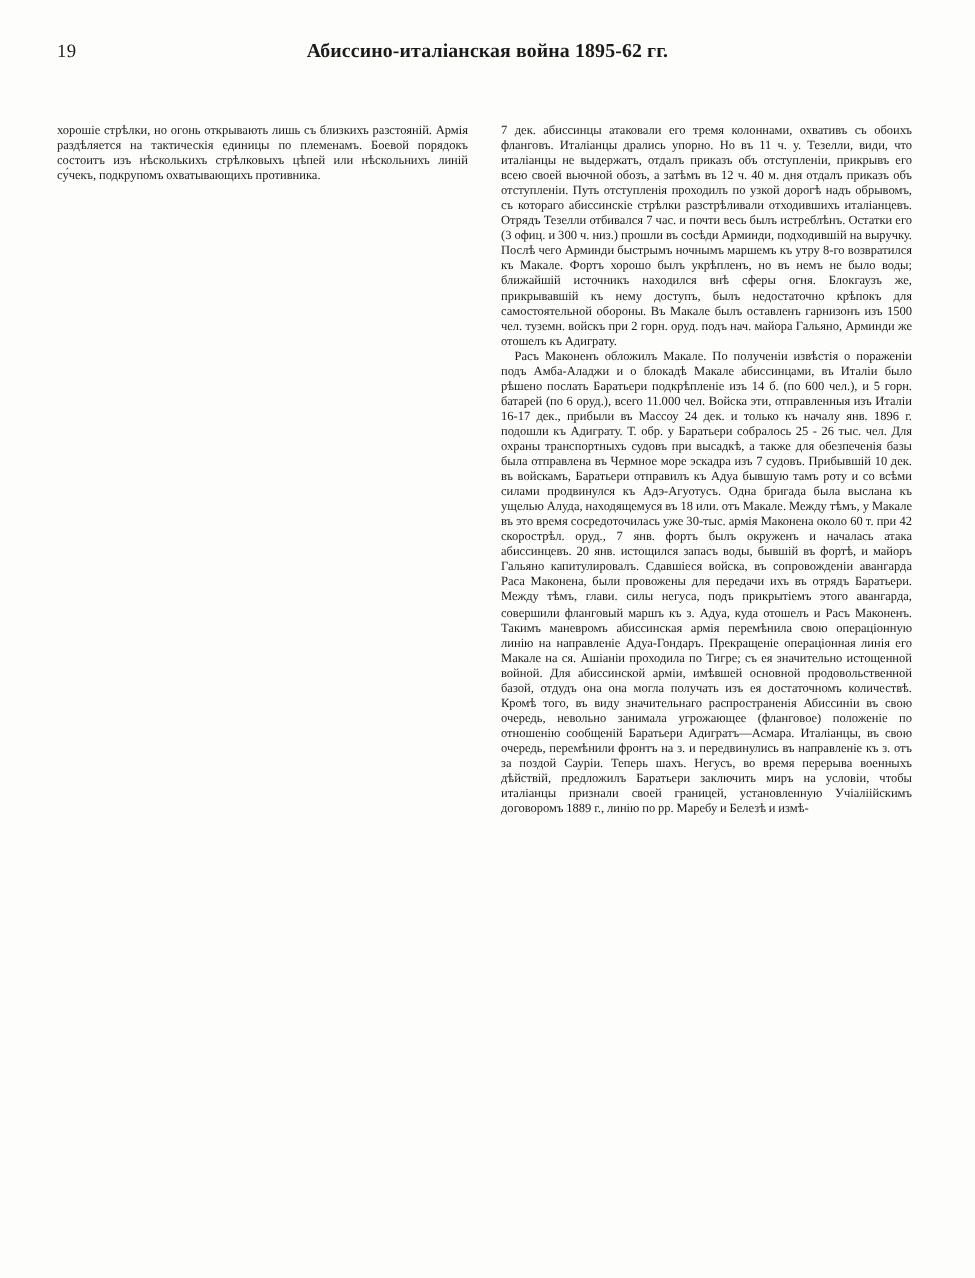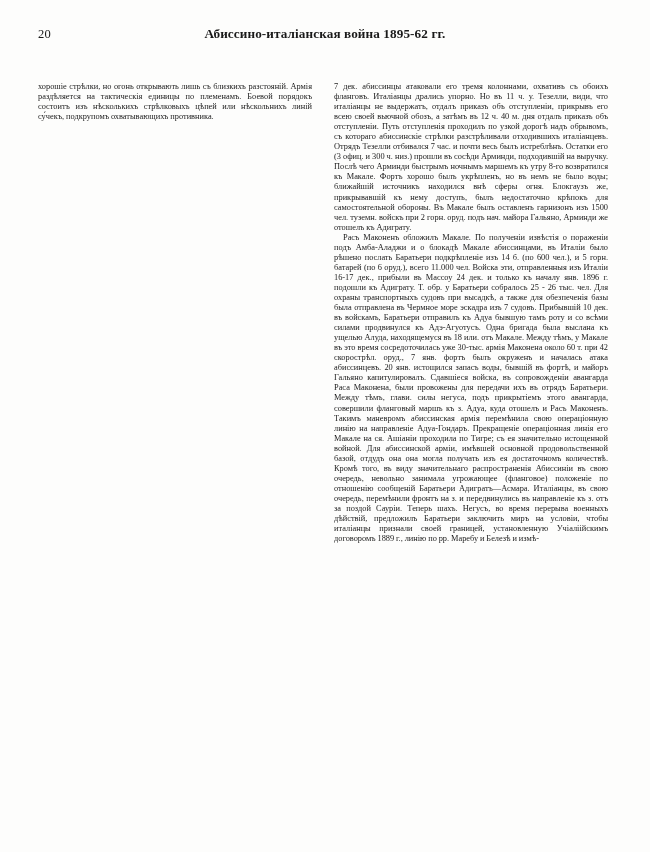--- a/index.html
+++ b/index.html
@@ -69,21 +69,21 @@
   .col p + p {
     margin-top: 0;
   }
 </style>
 </head>
 <body>
 
 <div class="page">
 
   <div class="header">
-    <div class="folio">20</div>
+    <div class="folio">19</div>
     <div class="running-title">Абиссино-италіанская война 1895-62 гг.</div>
   </div>
 
   <div class="columns">
     <div class="col">
       <p class="noindent">хорошіе стрѣлки, но огонь открывають лишь съ близкихъ разстояній. Армія раздѣляется на тактическія единицы по племенамъ. Боевой порядокъ состоитъ изъ нѣсколькихъ стрѣлковыхъ цѣпей или нѣскольнихъ линій су́чекъ, подкрупомъ охватывающихъ противника.</p>
     </div>
     <div class="col">
       <p class="noindent">7 дек. абиссинцы атаковали его тремя колоннами, охвативъ съ обоихъ фланговъ. Италіанцы дрались упорно. Но въ 11 ч. у. Тезелли, види, что италіанцы не выдержатъ, отдалъ приказъ объ отступленіи, прикрывъ его всею своей вьючной обозъ, а затѣмъ въ 12 ч. 40 м. дня отдалъ приказъ объ отступленіи. Путь отступленія проходилъ по узкой дорогѣ надъ обрывомъ, съ котораго абиссинскіе стрѣлки разстрѣливали отходившихъ италіанцевъ. Отрядъ Тезелли отбивался 7 час. и почти весь былъ истреблѣнъ. Остатки его (3 офиц. и 300 ч. низ.) прошли въ сосѣди Арминди, подходившій на выручку. Послѣ чего Арминди быстрымъ ночнымъ маршемъ къ утру 8-го возвратился къ Макале. Фортъ хорошо былъ укрѣпленъ, но въ немъ не было воды; ближайшій источникъ находился внѣ сферы огня. Блокгаузъ же, прикрывавшій къ нему доступъ, былъ недостаточно крѣпокъ для самостоятельной обороны. Въ Макале былъ оставленъ гарнизонъ изъ 1500 чел. туземн. войскъ при 2 горн. оруд. подъ нач. майора Гальяно, Арминди же отошелъ къ Адиграту.</p>
       <p>Расъ Маконенъ обложилъ Макале. По полученіи извѣстія о пораженіи подъ Амба-Аладжи и о блокадѣ Макале абиссинцами, въ Италіи было рѣшено послать Баратьери подкрѣпленіе изъ 14 б. (по 600 чел.), и 5 горн. батарей (по 6 оруд.), всего 11.000 чел. Войска эти, отправленныя изъ Италіи 16-17 дек., прибыли въ Массоу 24 дек. и только къ началу янв. 1896 г. подошли къ Адиграту. Т. обр. у Баратьери собралось 25 - 26 тыс. чел. Для охраны транспортныхъ судовъ при высадкѣ, а также для обезпеченія базы была отправлена въ Чермное море эскадра изъ 7 судовъ. Прибывшій 10 дек. въ войскамъ, Баратьери отправилъ къ Адуа бывшую тамъ роту и со всѣми силами продвинулся къ Адэ-Агуотусъ. Одна бригада была выслана къ ущелью Алуда, находящемуся въ 18 или. отъ Макале. Между тѣмъ, у Макале въ это время сосредоточилась уже 30-тыс. армія Маконена около 60 т. при 42 скорострѣл. оруд., 7 янв. фортъ былъ окруженъ и началась атака абиссинцевъ. 20 янв. истощился запасъ воды, бывшій въ фортѣ, и майоръ Гальяно капитулировалъ. Сдавшіеся войска, въ сопровожденіи авангарда Раса Маконена, были провожены для передачи ихъ въ отрядъ Баратьери. Между тѣмъ, глави. силы негуса, подъ прикрытіемъ этого авангарда, совершили фланговый маршъ къ з. Адуа, куда отошелъ и Расъ Маконенъ. Такимъ маневромъ абиссинская армія перемѣнила свою операціонную линію на направленіе Адуа-Гондаръ. Прекращеніе операціонная линія его Макале на ся. Ашіаніи проходила по Тигре; съ ея значительно истощенной войной. Для абиссинской арміи, имѣвшей основной продовольственной базой, отдудъ она она могла получать изъ ея достаточномъ количествѣ. Кромѣ того, въ виду значительнаго распространенія Абиссиніи въ свою очередь, невольно занимала угрожающее (фланговое) положеніе по отношенію сообщеній Баратьери Адигратъ—Асмара. Италіанцы, въ свою очередь, перемѣнили фронтъ на з. и передвинулись въ направленіе къ з. отъ за поздой Сауріи. Теперь шахъ. Негусъ, во время перерыва военныхъ дѣйствій, предложилъ Баратьери заключить миръ на условіи, чтобы италіанцы признали своей границей, установленную Учіаліійскимъ договоромъ 1889 г., линію по рр. Маребу и Белезѣ и измѣ-</p>

